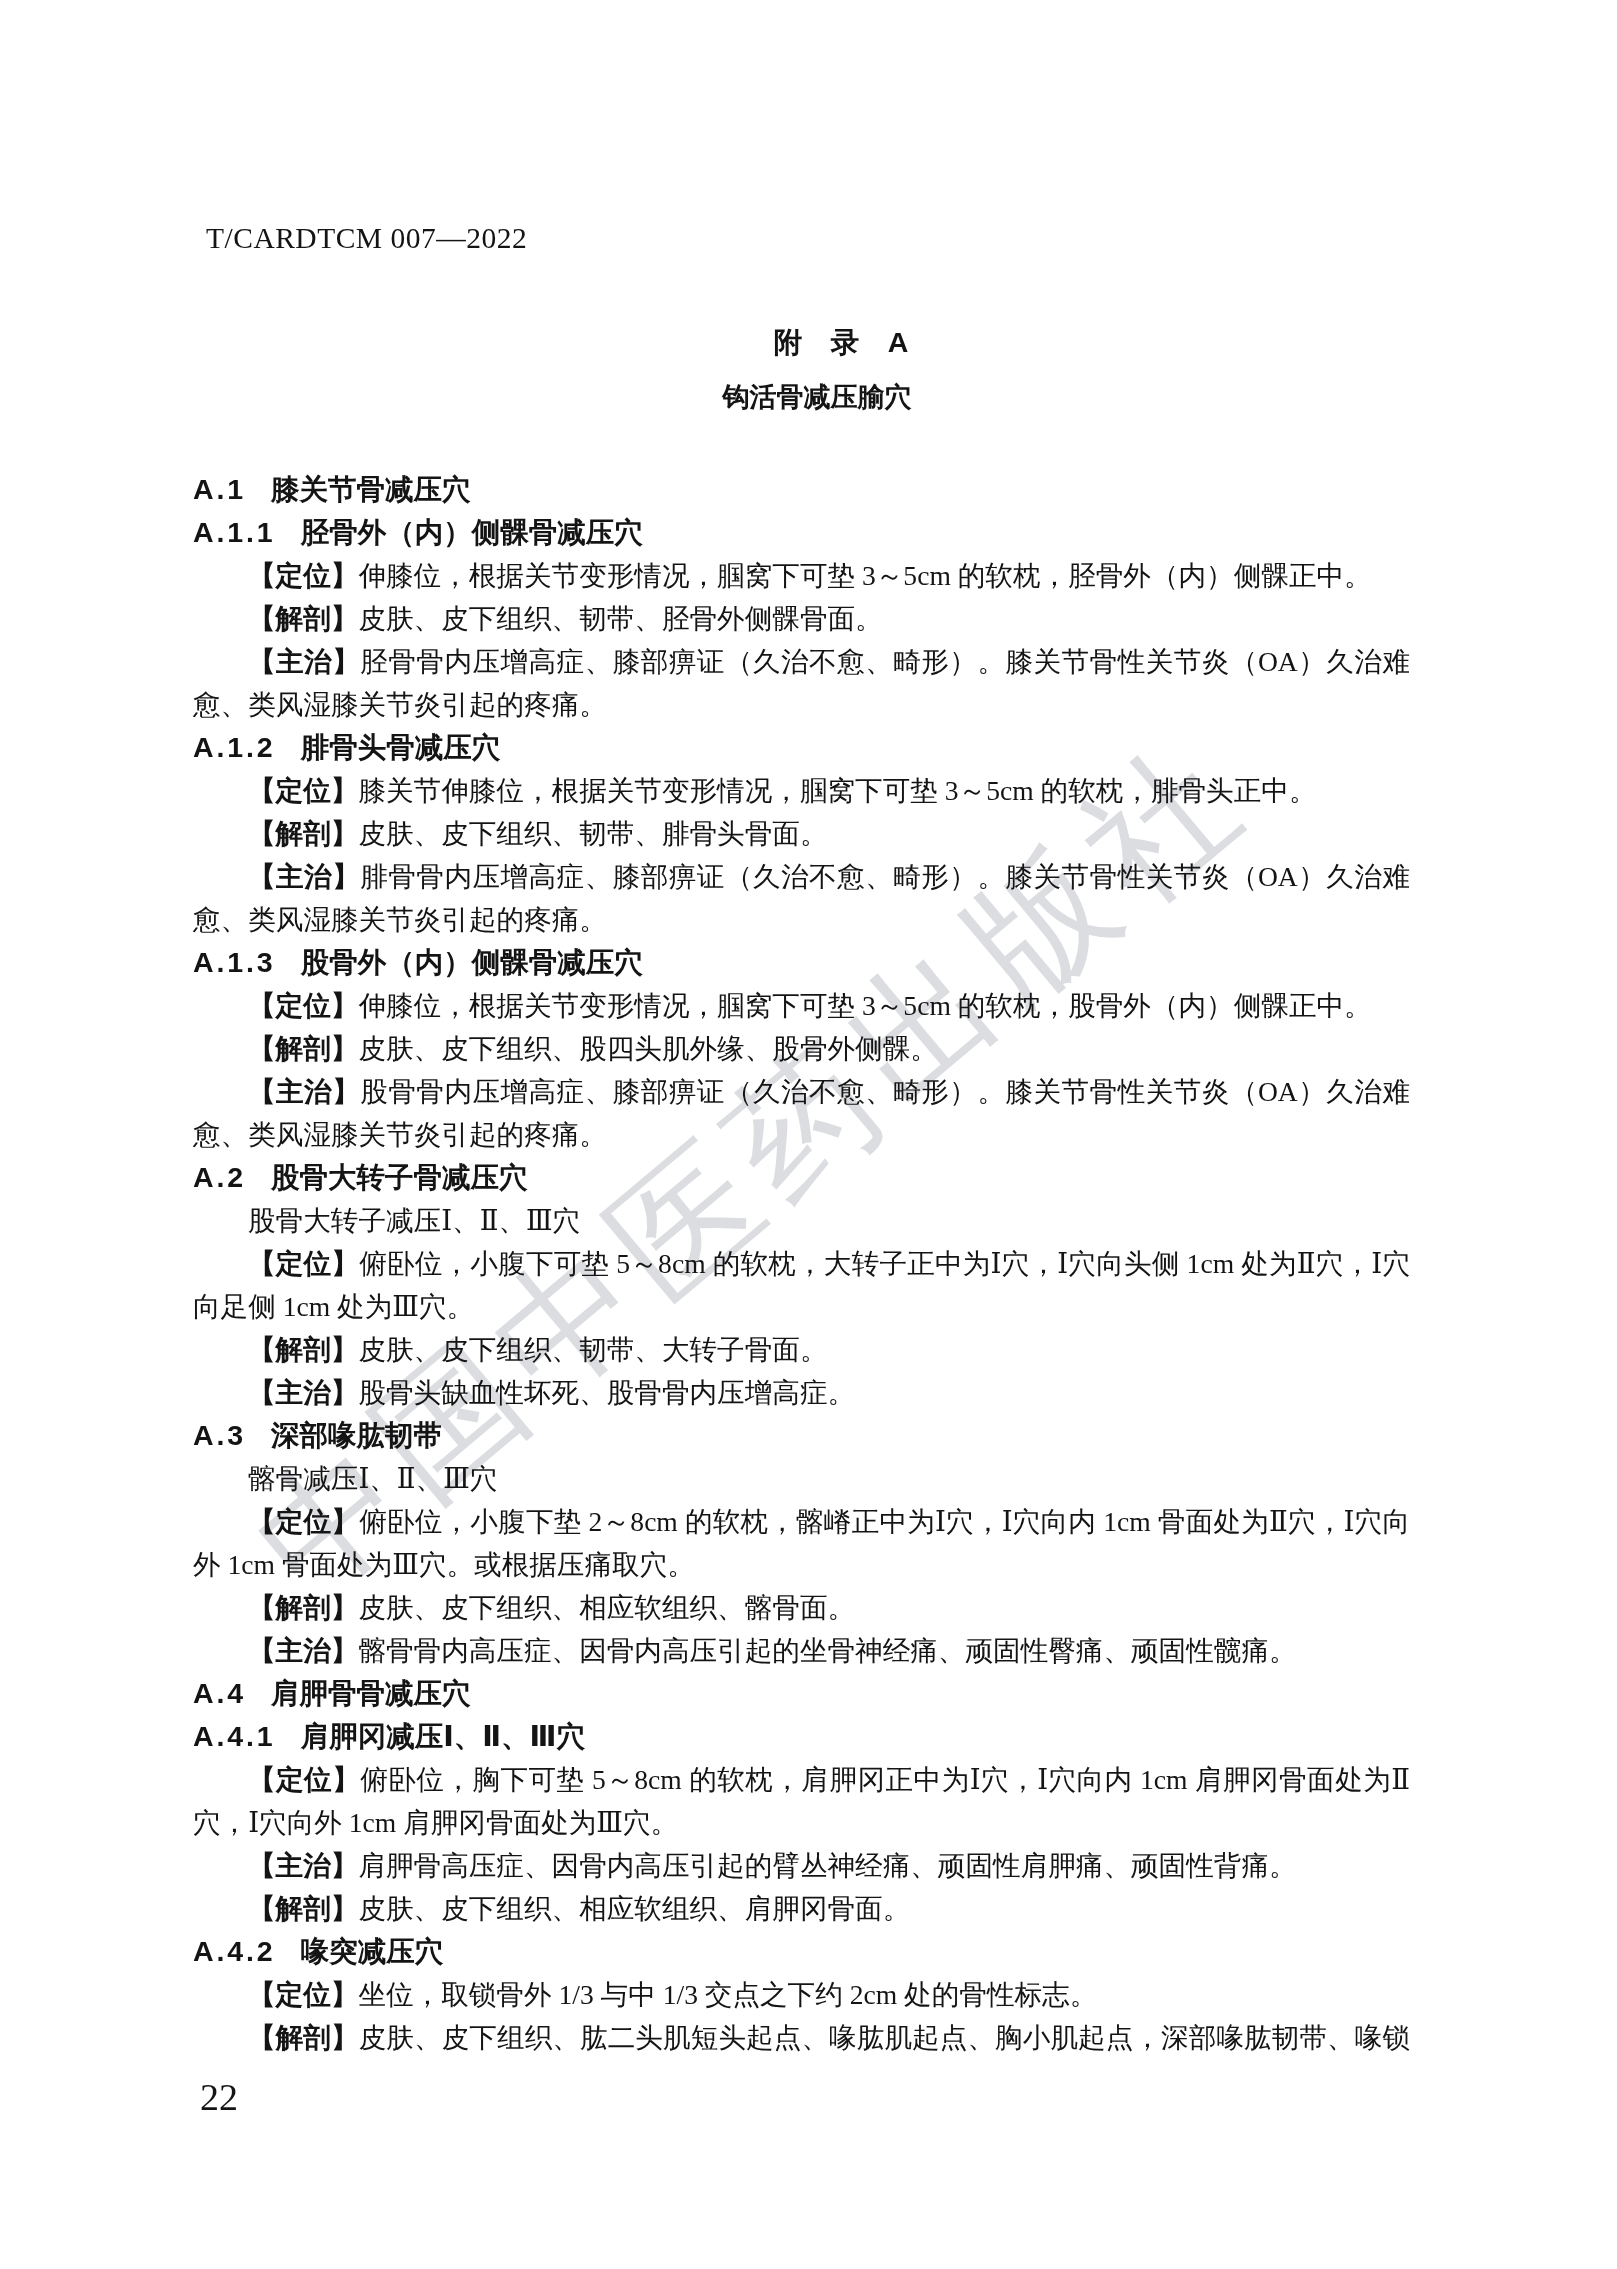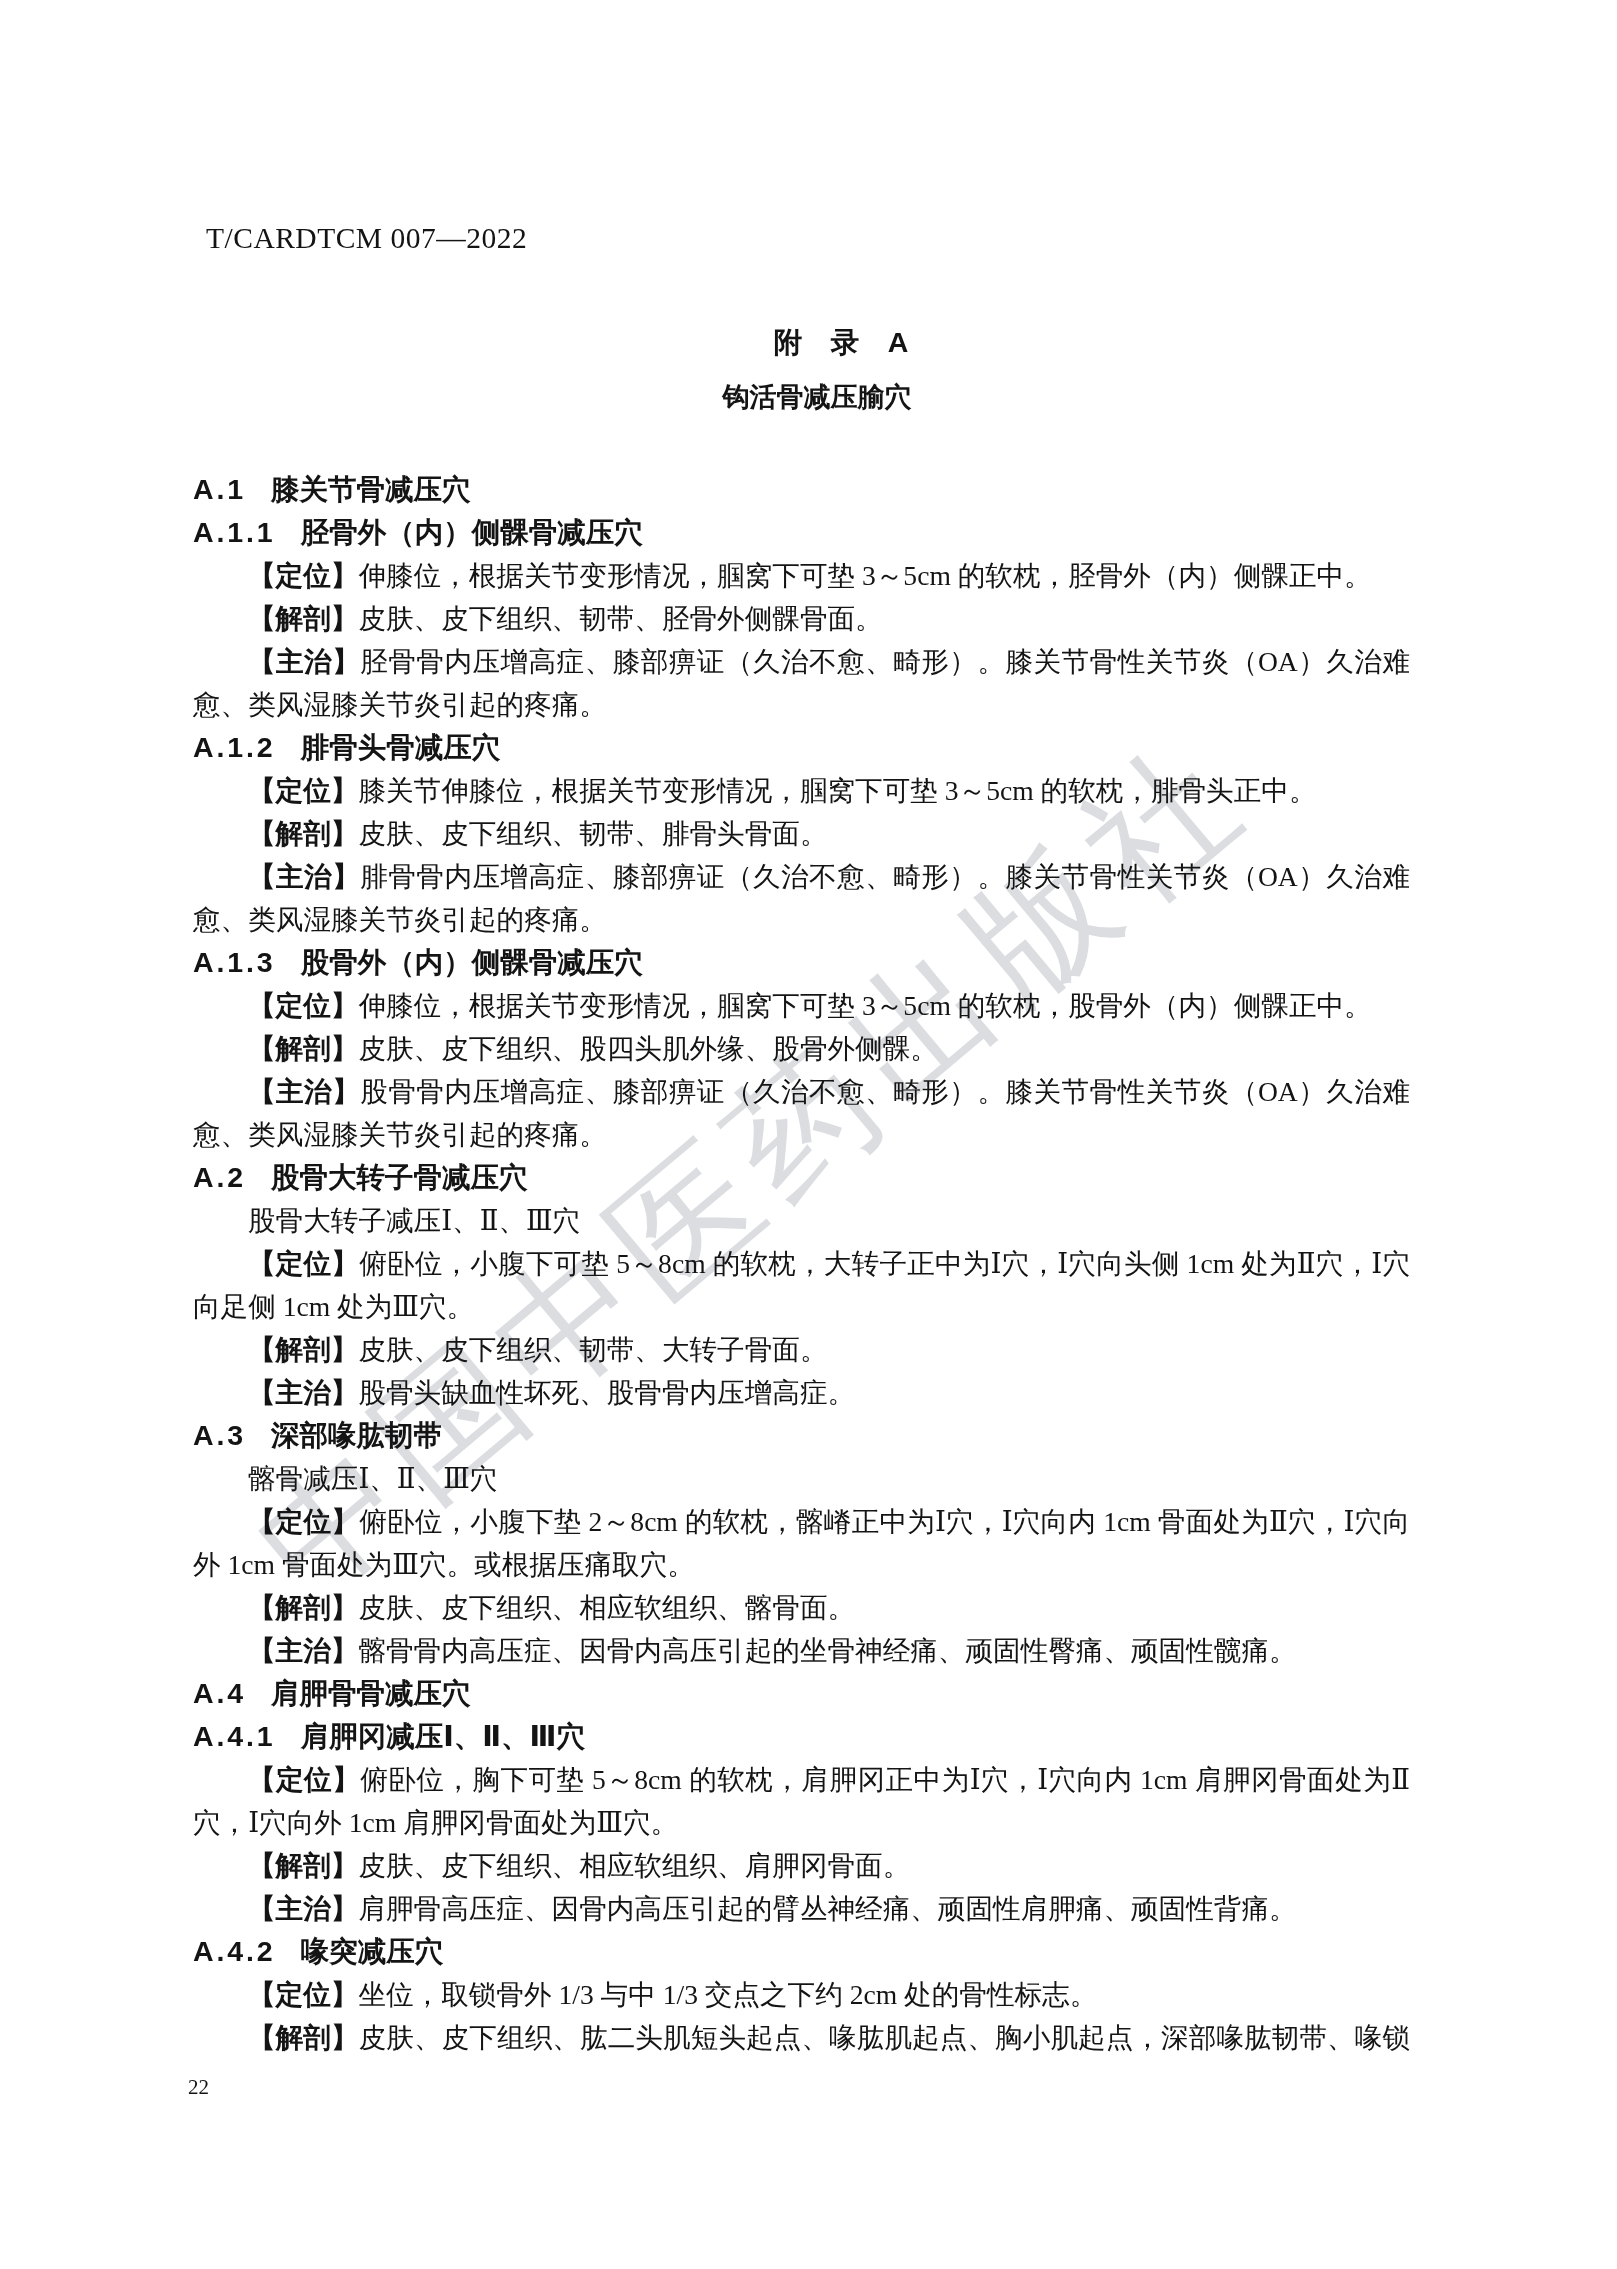--- a/index.html
+++ b/index.html
@@ -59,22 +59,22 @@
     font-size:28.5px;
   }
   .h .num{letter-spacing:2.9px;margin-right:25px;}
   .para{text-indent:55px;}
   .plabel{
     font-weight:bold;
     font-family:"Liberation Sans","DejaVu Sans",sans-serif;
   }
   .fill{text-align-last:justify;}
   .page-number{
-    position:absolute;left:188px;top:2075px;
-    font-size:21px;
+    position:absolute;left:200px;top:2075px;
+    font-size:38px;
     z-index:2;
   }
 </style>
 </head>
 <body>
 
 <div class="page">
   <div class="watermark">中国中医药出版社</div>
   <div class="doc-code">T/CARDTCM 007—2022</div>
   <div class="appendix-label">附　录　A</div>
@@ -99,21 +99,21 @@
       <p class="para"><span class="plabel">【解剖】</span><span>皮肤、皮下组织、韧带、大转子骨面。</span></p>
       <p class="para"><span class="plabel">【主治】</span><span>股骨头缺血性坏死、股骨骨内压增高症。</span></p>
       <div class="h"><span class="num">A.3</span><span>深部喙肱韧带</span></div>
       <p class="para plain"><span>髂骨减压Ⅰ、Ⅱ、Ⅲ穴</span></p>
       <p class="para"><span class="plabel">【定位】</span><span>俯卧位，小腹下垫 2～8cm 的软枕，髂嵴正中为Ⅰ穴，Ⅰ穴向内 1cm 骨面处为Ⅱ穴，Ⅰ穴向外 1cm 骨面处为Ⅲ穴。或根据压痛取穴。</span></p>
       <p class="para"><span class="plabel">【解剖】</span><span>皮肤、皮下组织、相应软组织、髂骨面。</span></p>
       <p class="para"><span class="plabel">【主治】</span><span>髂骨骨内高压症、因骨内高压引起的坐骨神经痛、顽固性臀痛、顽固性髋痛。</span></p>
       <div class="h"><span class="num">A.4</span><span>肩胛骨骨减压穴</span></div>
       <div class="h"><span class="num">A.4.1</span><span>肩胛冈减压Ⅰ、Ⅱ、Ⅲ穴</span></div>
       <p class="para"><span class="plabel">【定位】</span><span>俯卧位，胸下可垫 5～8cm 的软枕，肩胛冈正中为Ⅰ穴，Ⅰ穴向内 1cm 肩胛冈骨面处为Ⅱ穴，Ⅰ穴向外 1cm 肩胛冈骨面处为Ⅲ穴。</span></p>
+      <p class="para"><span class="plabel">【主治】</span><span>肩胛骨高压症、因骨内高压引起的臂丛神经痛、顽固性肩胛痛、顽固性背痛。</span></p>
       <p class="para"><span class="plabel">【解剖】</span><span>皮肤、皮下组织、相应软组织、肩胛冈骨面。</span></p>
-      <p class="para"><span class="plabel">【主治】</span><span>肩胛骨高压症、因骨内高压引起的臂丛神经痛、顽固性肩胛痛、顽固性背痛。</span></p>
       <div class="h"><span class="num">A.4.2</span><span>喙突减压穴</span></div>
       <p class="para"><span class="plabel">【定位】</span><span>坐位，取锁骨外 1/3 与中 1/3 交点之下约 2cm 处的骨性标志。</span></p>
       <p class="para fill"><span class="plabel">【解剖】</span><span>皮肤、皮下组织、肱二头肌短头起点、喙肱肌起点、胸小肌起点，深部喙肱韧带、喙锁</span></p>
     </div>
   <div class="page-number">22</div>
 </div>
 
 
 </body></html>

